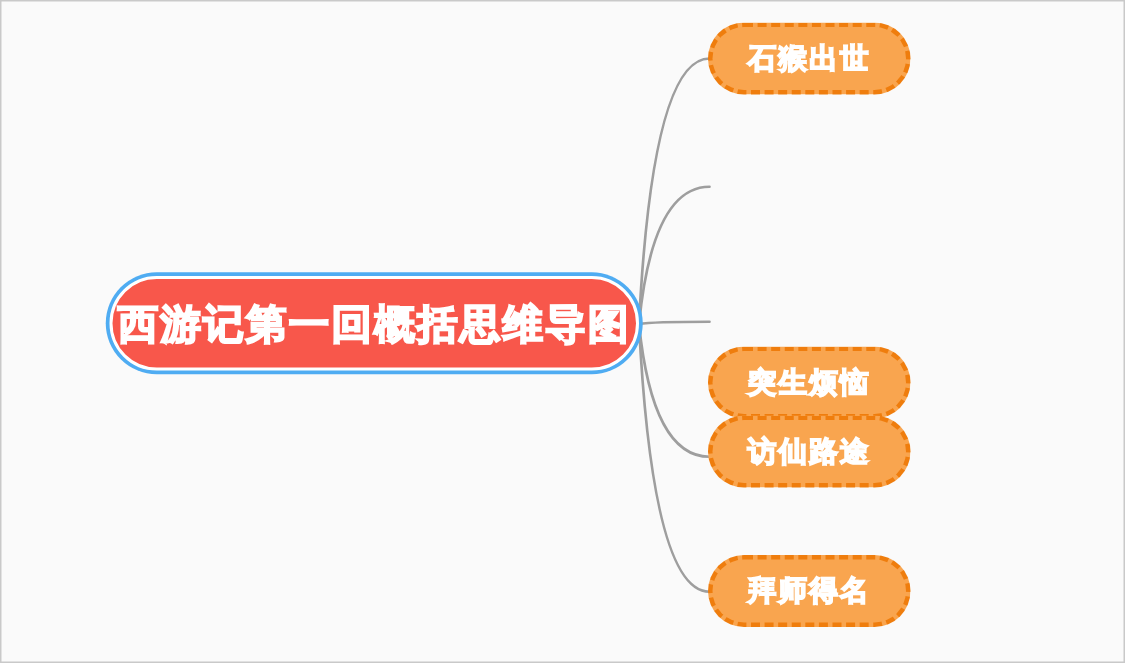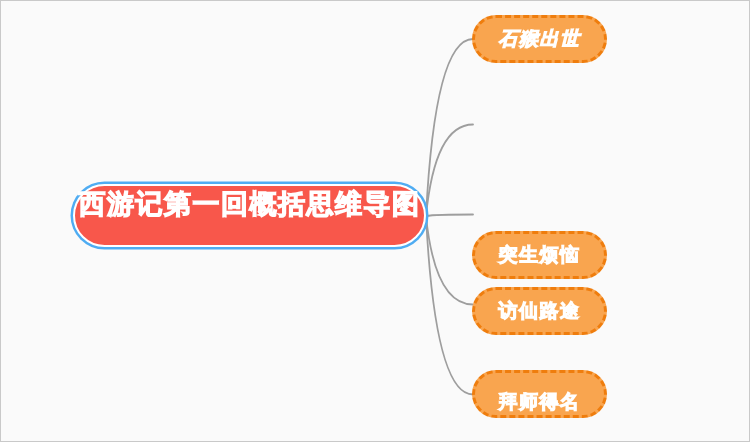--- a/index.html
+++ b/index.html
@@ -35,42 +35,43 @@
     left: 72px;
     top: 183px;
     width: 353px;
     height: 63px;
     box-sizing: border-box;
     background: var(--root-fill, #f8574b);
     border: 2px solid var(--node-gap, #ffffff);
     box-shadow: 0 0 0 2.5px var(--root-border, #4facf2);
     border-radius: 33px;
     display: flex;
+    align-items: center;
     justify-content: center;
     cursor: pointer;
   }
   .branch-node {
     position: absolute;
     left: 471px;
     width: 135px;
     height: 48px;
     box-sizing: border-box;
     background: var(--branch-fill, #f9a54f);
     border: 3px dashed var(--branch-border, #ef7d0d);
     border-radius: 24px;
     display: flex;
     align-items: center;
     justify-content: center;
     cursor: pointer;
   }
-  .b1 { top: 14px; font-style: italic; }
+  .b1 { top: 14px; }
   .b2 { top: 100px; }
   .b3 { top: 190px; margin-top: 40px; }
-  .b4 { top: 286px; }
-  .b5 { top: 369px; align-items: flex-end; }
+  .b4 { top: 276px; }
+  .b5 { top: 369px; }
   .node-label {
     font-weight: bold;
     color: var(--text, #ffffff);
     letter-spacing: 1.5px;
     white-space: nowrap;
     user-select: none;
   }
   .root-label { font-size: 27px; }
   .branch-label { font-size: 19px; }
   

